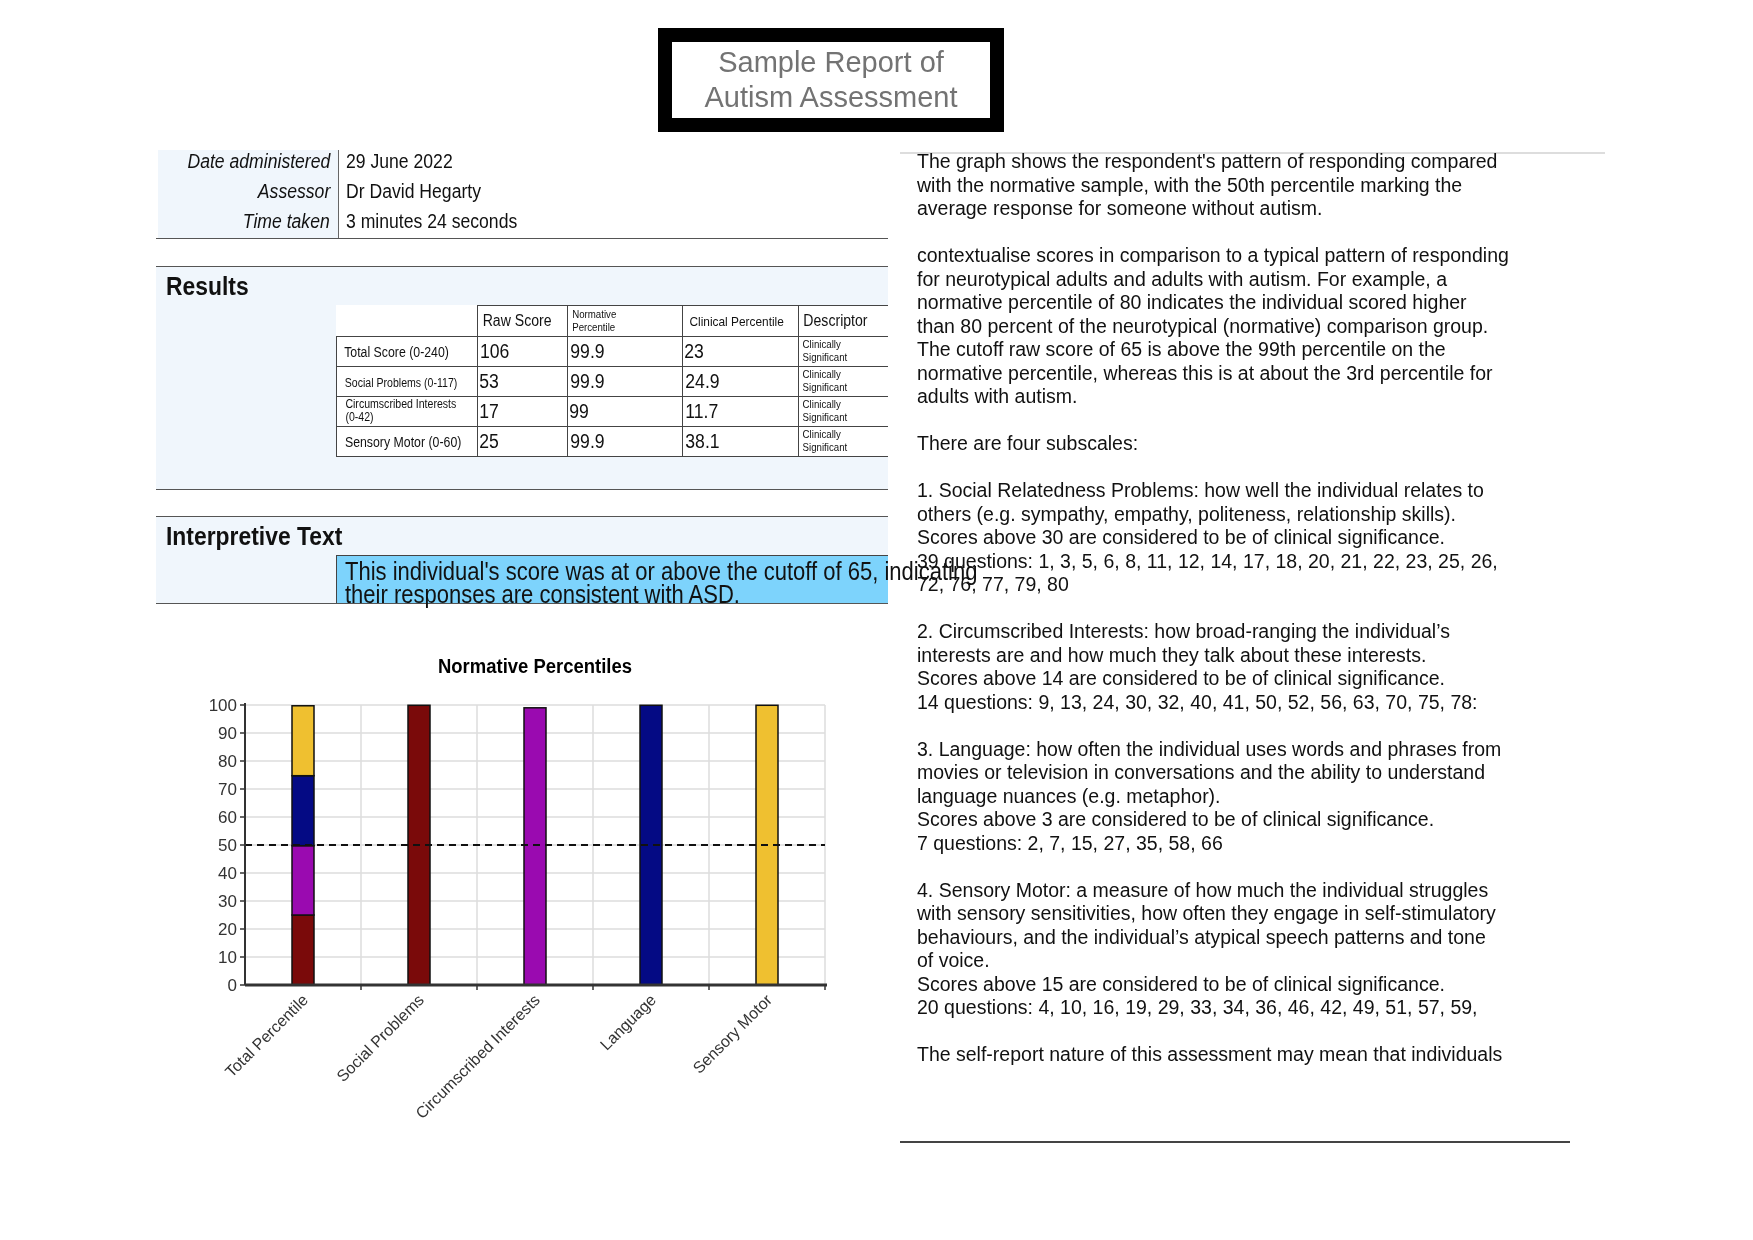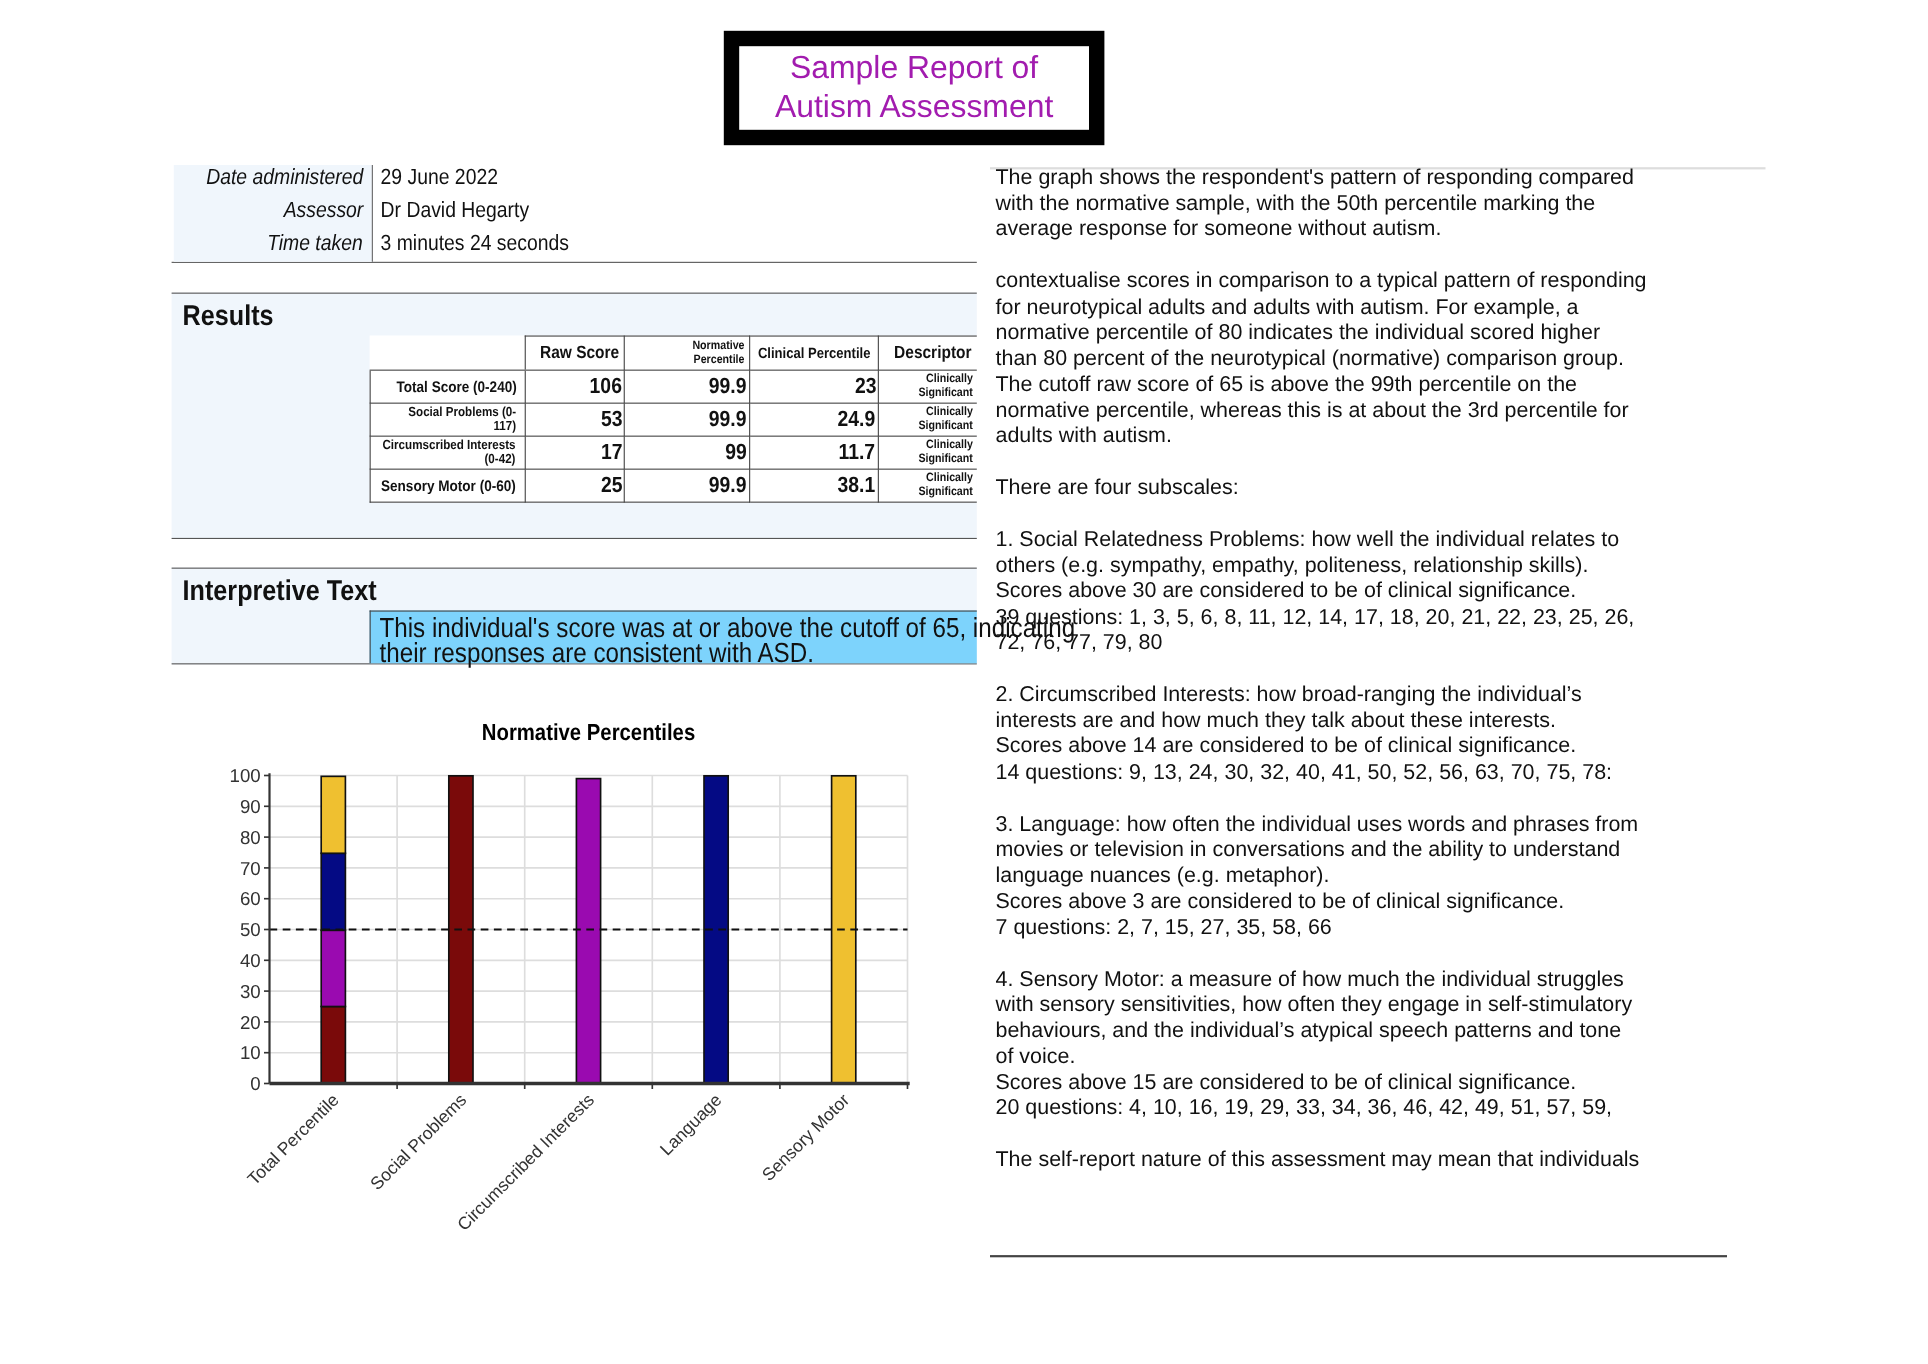--- a/index.html
+++ b/index.html
@@ -2,38 +2,38 @@
 <html><head>
 <meta charset="utf-8">
 <style>
   html, body { margin: 0; padding: 0; background: #ffffff; }
   body { width: 1753px; height: 1240px; position: relative; overflow: hidden;
          font-family: "Liberation Sans", sans-serif; color: #111; }
 
   .title-box { position: absolute; left: 658px; top: 28px; width: 346px; height: 104px;
                background: #000; box-sizing: border-box; padding: 14px; }
   .title-inner { background: #fff; width: 100%; height: 100%; display: flex; flex-direction: column;
-                 align-items: center; justify-content: center; font-size: 29px; line-height: 35px; color: #a21caf; }
+                 align-items: center; justify-content: center; font-size: 29px; line-height: 35px; color: #737373; }
 
   
   .meta { position: absolute; left: 156px; top: 150px; width: 732px; height: 88px;
           border-bottom: 1.5px solid #555; }
   .meta-labels { position: absolute; left: 2px; top: 0; width: 180px; height: 88px; background: #f0f6fc;
                  border-right: 1px solid #666; }
   .meta-row { position: absolute; font-size: 20px; transform: scaleX(0.88); }
   .meta-label { right: 8px; font-style: italic; transform-origin: right center; text-align: right; white-space: nowrap; }
   .meta-val { left: 190px; transform-origin: left center; white-space: nowrap; }
 
   .results { position: absolute; left: 156px; top: 266px; width: 732px; height: 222px;
              border-top: 1.5px solid #555; border-bottom: 1.5px solid #555; background: #f0f6fc; }
   .section-h { position: absolute; left: 10px; top: 4px; font-size: 26px; font-weight: bold;
                transform: scaleX(0.88); transform-origin: left center; }
 
   table.res { position: absolute; left: 180px; top: 38px; border-collapse: collapse; background: #fff; }
-  table.res td, table.res th { border: 1.5px solid #444; text-align: right; padding: 0; font-weight: bold; }
+  table.res td, table.res th { border: 1.5px solid #444; text-align: left; padding: 0; font-weight: normal; }
   table.res th.empty { border: none; border-bottom: 1.5px solid #444; background: transparent; }
   table.res tr.hdr th { height: 30px; background: #fff; }
   table.res tr.row td { height: 29px; }
   .c-name { width: 134px; margin-left: 16px; }
   .c-raw { width: 90px; }
   .c-norm { width: 116px; }
   .c-clin { width: 116px; }
   .c-desc { width: 90px; border-right: none !important; }
   .sq { display: inline-block; transform: scaleX(0.88); white-space: nowrap; }
   .f-big { font-size: 20px; }
@@ -49,21 +49,21 @@
   .interp-box span { display: block; transform: scaleX(0.88); transform-origin: left center; white-space: nowrap; }
 
   
   .chart { position: absolute; left: 160px; top: 645px; width: 720px; height: 520px; }
   .chart svg { position: absolute; left: 0; top: 0; }
 
   
   .right { position: absolute; left: 905px; top: 150px; width: 705px; font-size: 19.5px; line-height: 23.5px; }
   .right-topline { position: absolute; left: 900px; top: 152px; width: 705px; height: 2px; background: #ddd; }
   .right p { margin: 0 0 23.5px 0; }
-  .right .ln { display: block; white-space: nowrap; }
+  .right .ln { display: block; white-space: nowrap; margin-left: 12px; }
   .bottom-line { position: absolute; left: 900px; top: 1141px; width: 670px; height: 2px; background: #444; }
 </style>
 </head>
 <body>
 
 <div class="title-box">
   <div class="title-inner">
     <span>Sample Report of</span>
     <span>Autism Assessment</span>
   </div>

